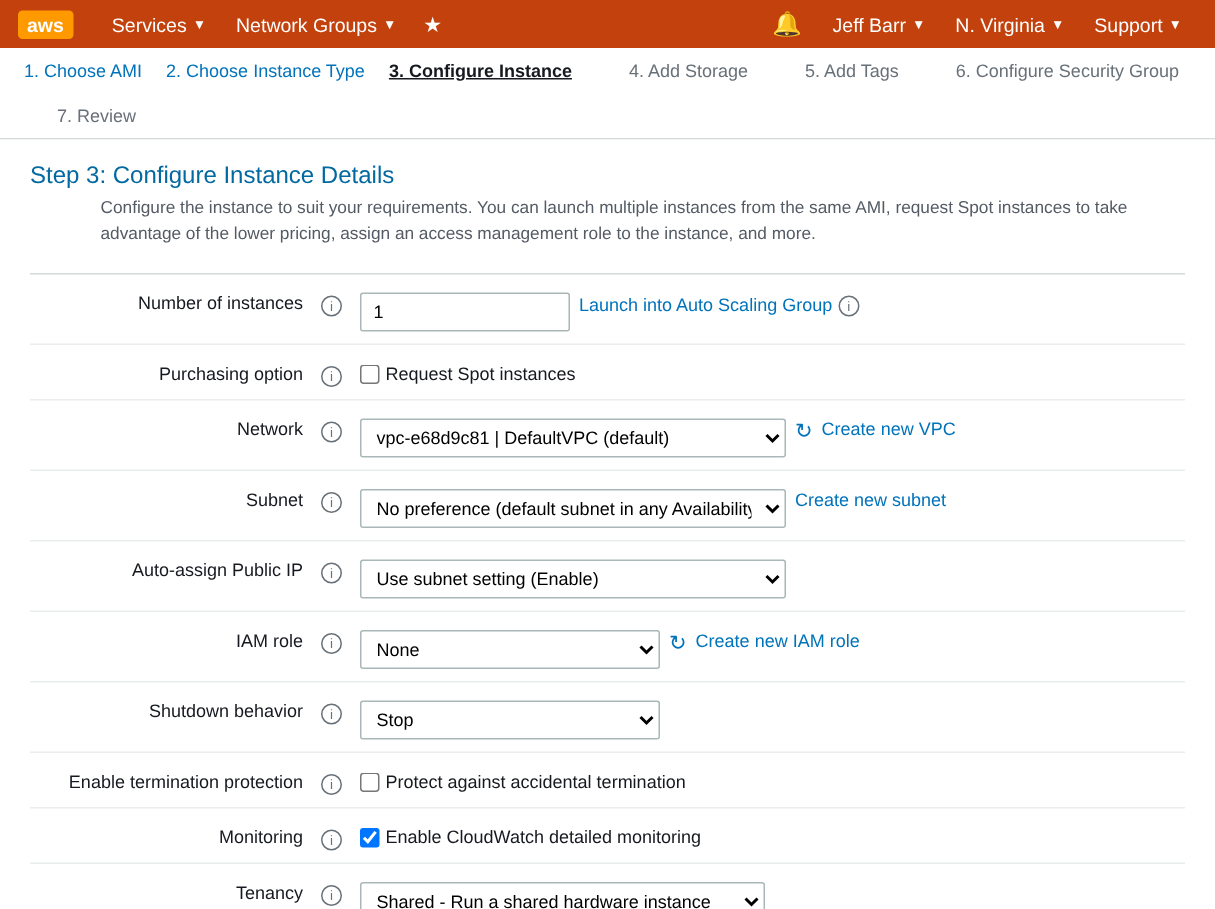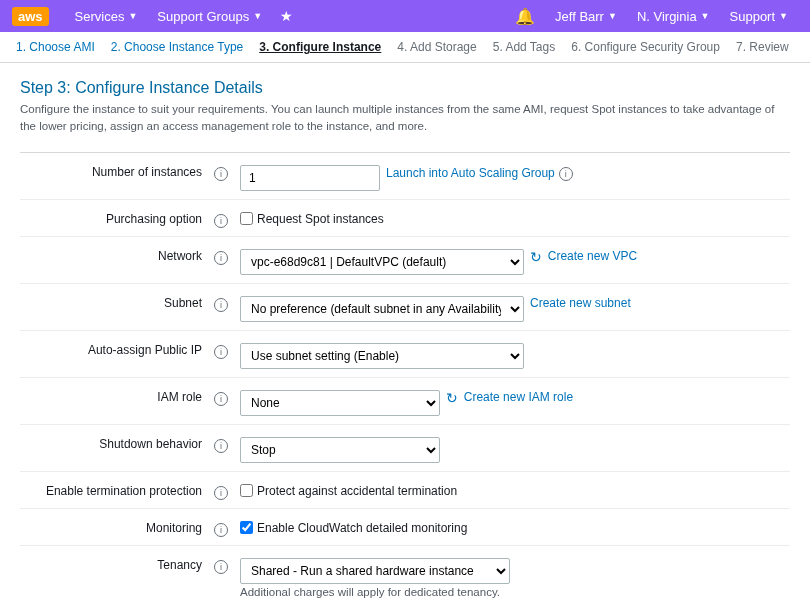--- a/index.html
+++ b/index.html
@@ -1,20 +1,20 @@
 <!DOCTYPE html>
 <html><head>
   <meta charset="utf-8">
   <style>
     * { box-sizing: border-box; margin: 0; padding: 0; }
     body { font-family: 'Amazon Ember', Arial, sans-serif; font-size: 12px; background: #f2f3f3; color: #16191f; }
 
     
     .top-nav {
-      background: #8b5cf6;
+      background: #c2410c;
       color: #fff;
       height: 32px;
       display: flex;
       align-items: center;
       padding: 0 12px;
       gap: 0;
     }
     .aws-logo {
       background: #ff9900;
       border-radius: 3px;
@@ -52,40 +52,41 @@
       font-size: 12px;
       color: #0073bb;
       cursor: pointer;
       white-space: nowrap;
     }
     .step-item.active {
       color: #16191f;
       font-weight: bold;
       text-decoration: underline;
     }
-    .step-item.inactive { color: #687078; cursor: default; }
+    .step-item.inactive { color: #687078; cursor: default; margin-left: 22px; }
 
     
     .main-content {
       background: #fff;
       margin: 0;
       padding: 16px 20px;
       min-height: 480px;
     }
     .page-title {
       font-size: 16px;
       font-weight: 400;
       color: #0369a1;
       margin-bottom: 4px;
     }
     .page-desc {
       font-size: 11.5px;
       color: #545b64;
       margin-bottom: 16px;
       line-height: 1.5;
+      margin-left: 47px;
     }
 
     
     .form-section {
       border-top: 1px solid #d5d9d9;
       width: 100%;
     }
     .form-row {
       display: flex;
       align-items: flex-start;
@@ -152,21 +153,21 @@
       font-size: 12px;
       cursor: pointer;
       text-decoration: none;
       display: flex;
       align-items: center;
       gap: 4px;
     }
     .refresh-icon { cursor: pointer; color: #0073bb; font-size: 14px; }
     .checkbox-label {
       display: flex;
-      align-items: flex-start;
+      align-items: flex-end;
       gap: 4px;
       font-size: 12px;
     }
     .sub-link {
       color: #0073bb;
       font-size: 11.5px;
       cursor: pointer;
     }
     .sub-text {
       font-size: 11.5px;
@@ -183,21 +184,21 @@
 
 <div class="top-nav">
   <div class="aws-logo">
     <span style="color:#fff; font-size:13px; font-weight:bold;">aws</span>
   </div>
   <div class="nav-item">
     <span>Services</span>
     <span style="font-size:9px;">▼</span>
   </div>
   <div class="nav-item">
-    <span>Support Groups</span>
+    <span>Network Groups</span>
     <span style="font-size:9px;">▼</span>
   </div>
   <div class="nav-star">★</div>
   <div class="nav-right">
     <div class="nav-bell">🔔</div>
     <div class="nav-item">
       <span>Jeff Barr</span>
       <span style="font-size:9px;">▼</span>
     </div>
     <div class="nav-item">

